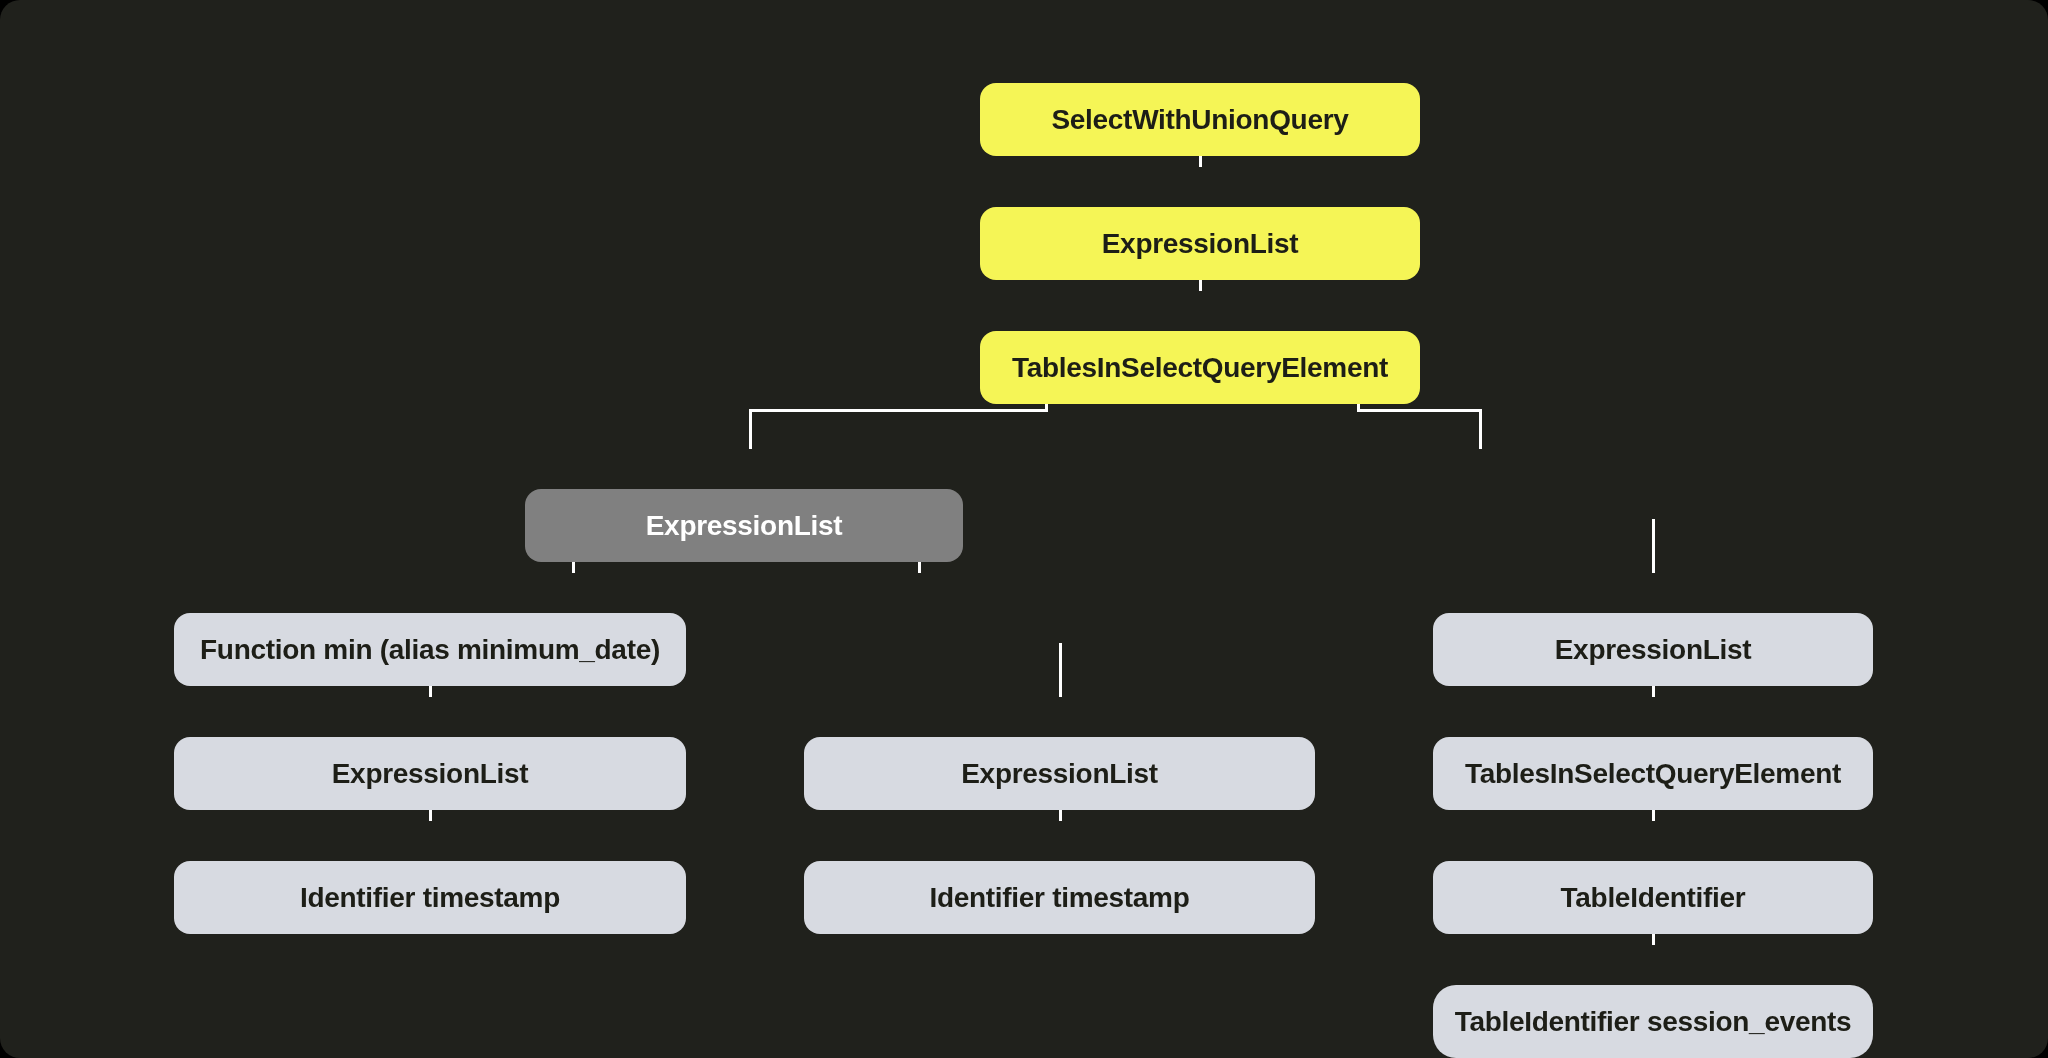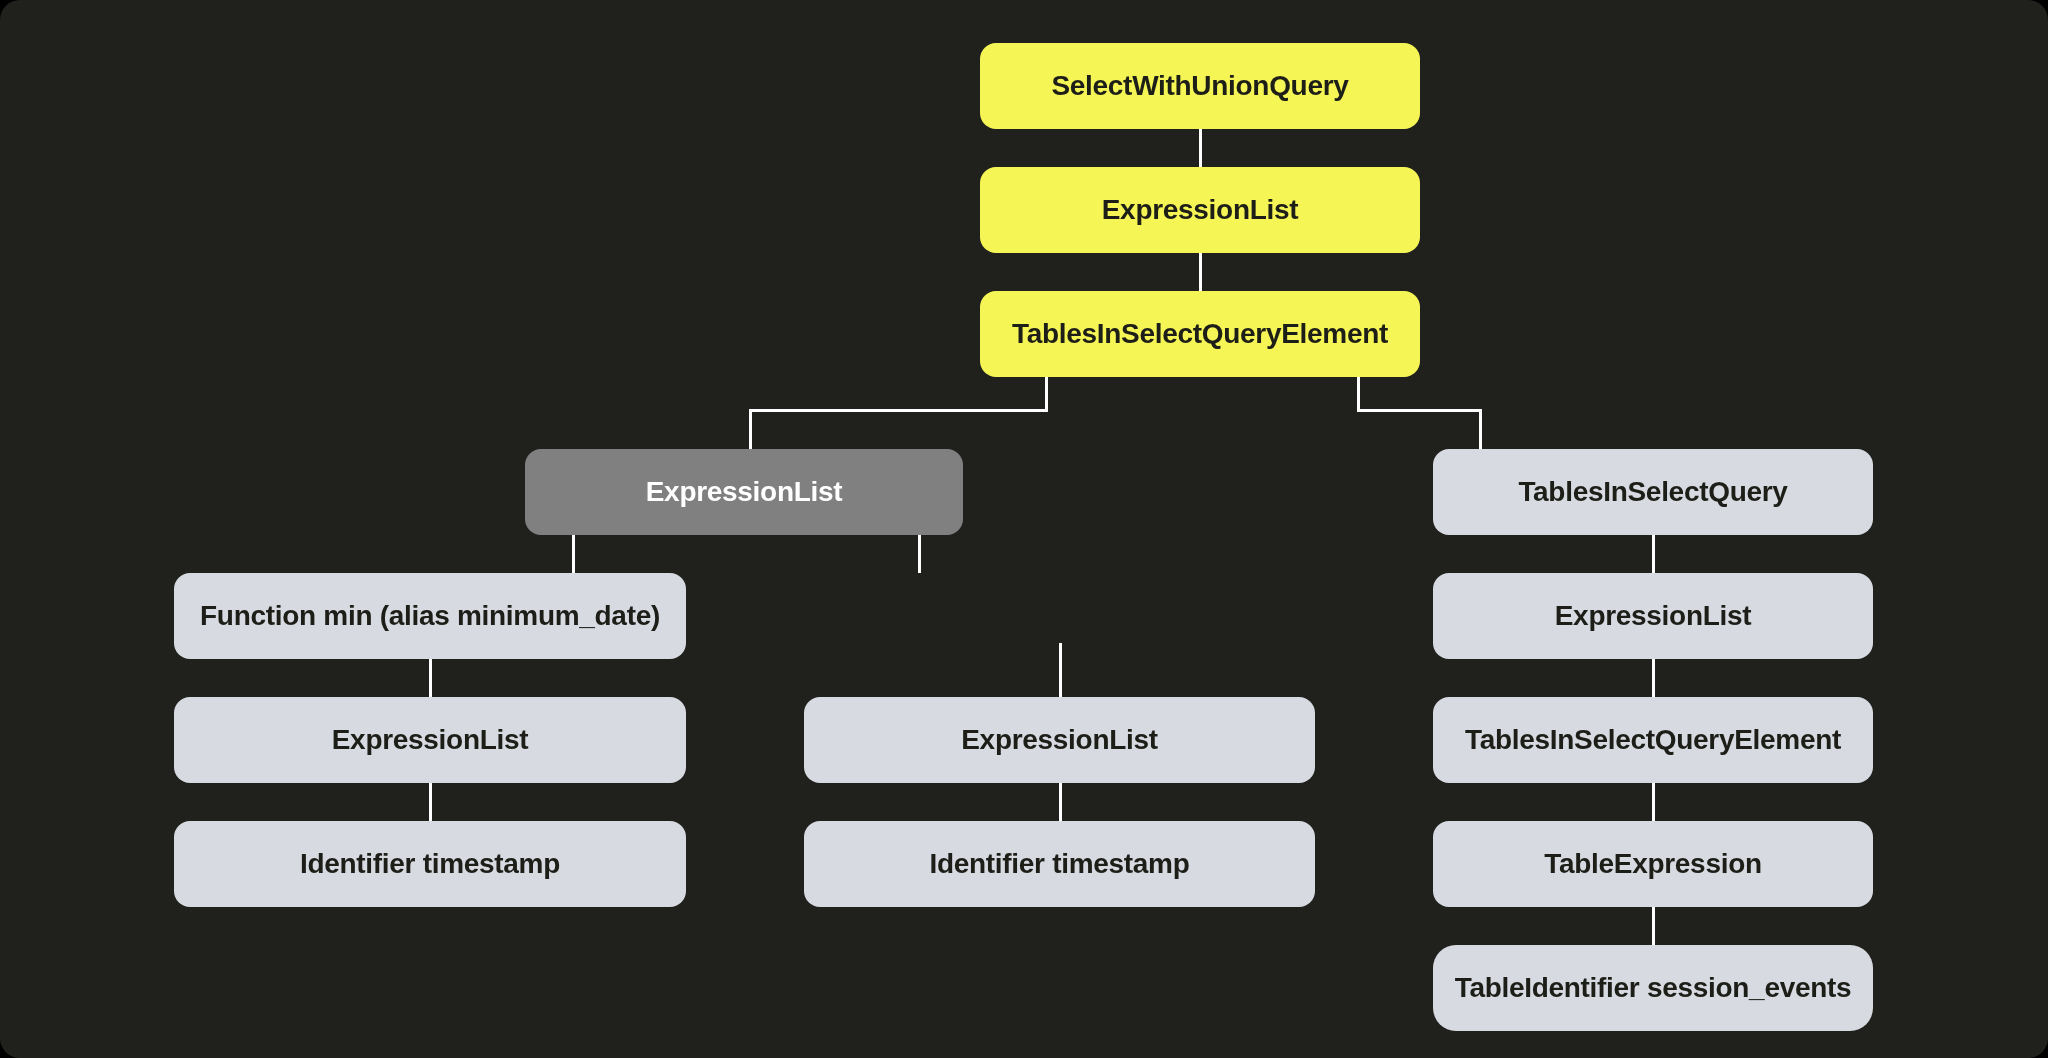--- a/index.html
+++ b/index.html
@@ -28,31 +28,32 @@
     height: 1058px;
   }
   svg.connectors polyline {
     fill: none;
     stroke: #ffffff;
     stroke-width: 3;
     shape-rendering: crispEdges;
   }
   .node {
     position: absolute;
-    height: 86px;
+    height: 73px;
     border-radius: 16px;
     display: flex;
     align-items: center;
     justify-content: center;
     font-size: 28px;
     font-weight: 700;
     letter-spacing: -0.3px;
     white-space: nowrap;
     box-sizing: border-box;
     cursor: pointer;
+    margin-top: 40px;
   }
   .node.highlight {
     background: #f5f556;
     color: #1d1e17;
   }
   .node.default {
     background: #d7dae1;
     color: #1d1e17;
   }
   .node.selected {
@@ -80,28 +81,27 @@
     <polyline points="1653,643 1653,697"></polyline>
     <polyline points="1653,767 1653,821"></polyline>
     <polyline points="1653,891 1653,945"></polyline>
   </svg>
 
   <div class="node highlight" style="left:980px;  top:43px;  width:440px;">SelectWithUnionQuery</div>
   <div class="node highlight" style="left:980px;  top:167px; width:440px;">ExpressionList</div>
   <div class="node highlight" style="left:980px;  top:291px; width:440px;">TablesInSelectQueryElement</div>
 
   <div class="node selected" style="left:525px;  top:449px; width:438px;">ExpressionList</div>
-  <div class="node default" style="left:1433px; top:449px; width:440px;">TablesInSelectQuery</div>
 
   <div class="node default" style="left:174px;  top:573px; width:512px;">Function min (alias minimum_date)</div>
   <div class="node default" style="left:1433px; top:573px; width:440px;">ExpressionList</div>
 
   <div class="node default" style="left:174px;  top:697px; width:512px;">ExpressionList</div>
   <div class="node default" style="left:804px;  top:697px; width:511px;">ExpressionList</div>
   <div class="node default" style="left:1433px; top:697px; width:440px;">TablesInSelectQueryElement</div>
 
   <div class="node default" style="left:174px;  top:821px; width:512px;">Identifier timestamp</div>
   <div class="node default" style="left:804px;  top:821px; width:511px;">Identifier timestamp</div>
-  <div class="node default" style="left:1433px; top:821px; width:440px;">TableExpression</div>
+  <div class="node default" style="left:1433px; top:821px; width:440px;">TableIdentifier</div>
 
   <div class="node default" style="left:1433px; top:945px; width:440px;border-radius:23px;">TableIdentifier session_events</div>
 
 </div>
 
 </body></html>

